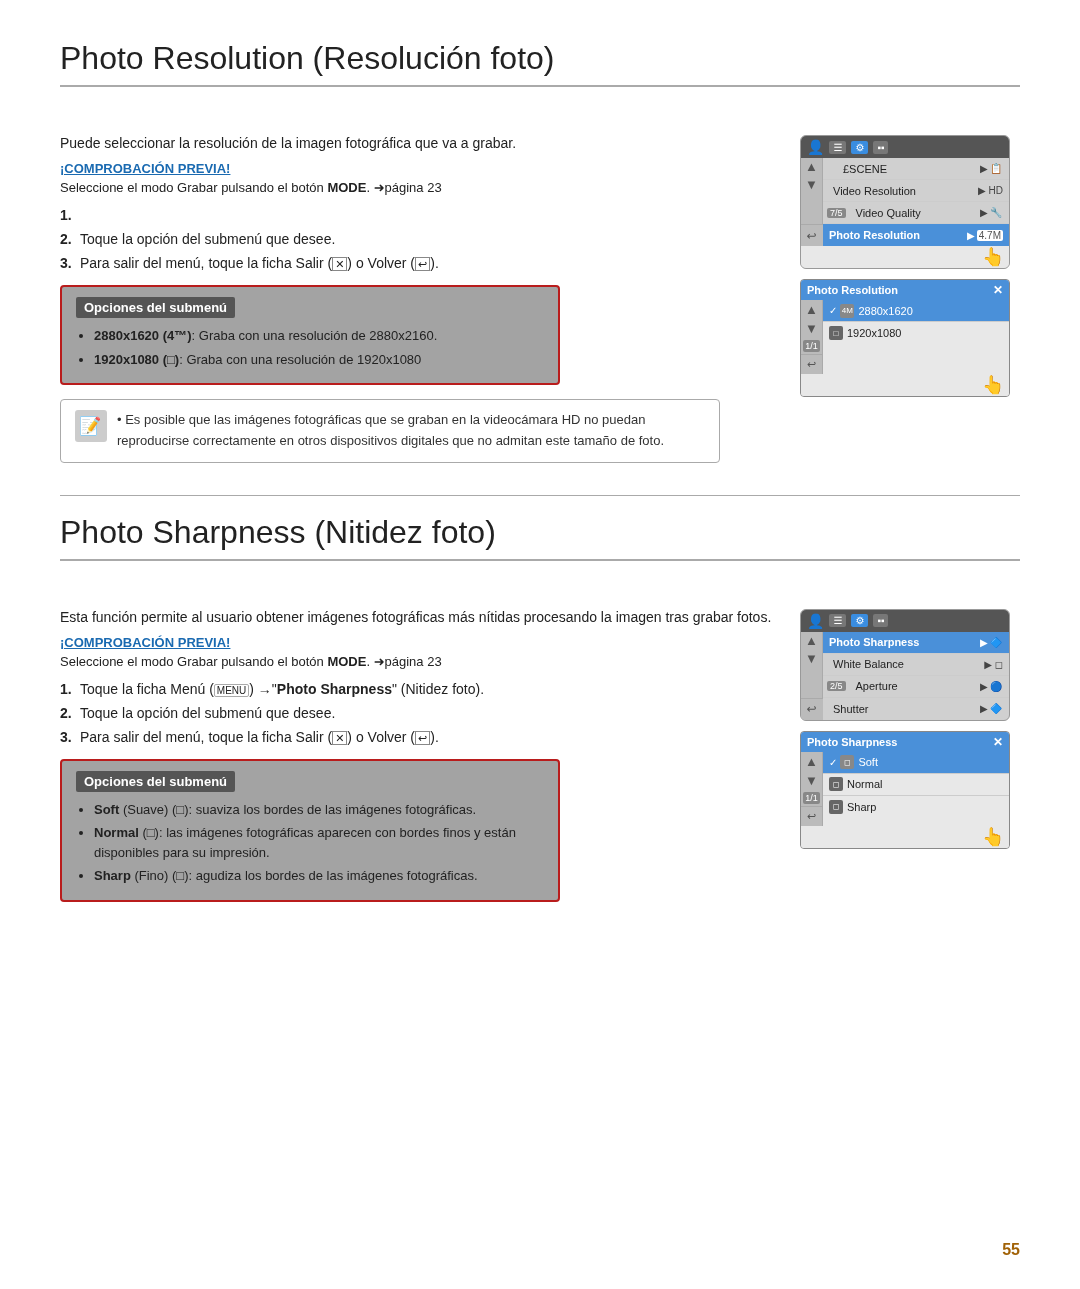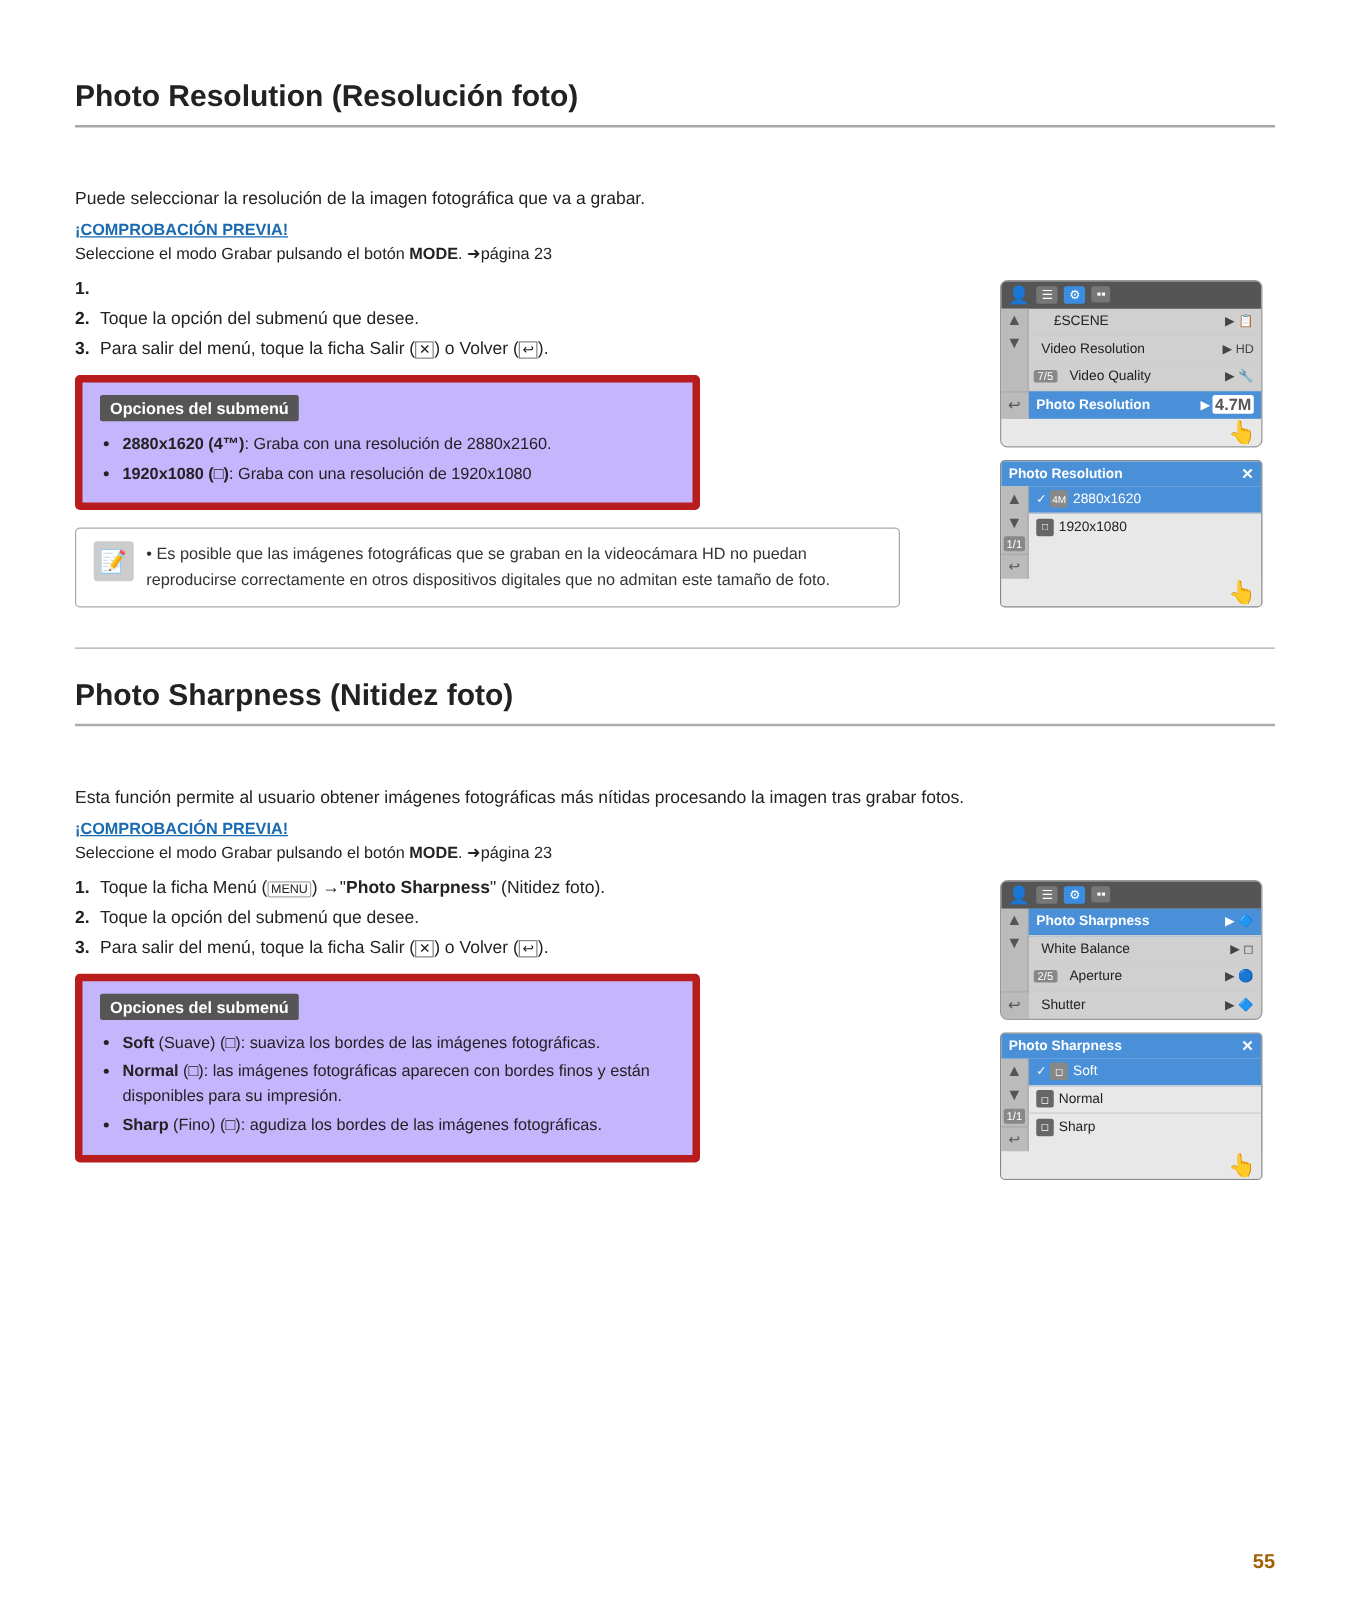--- a/index.html
+++ b/index.html
@@ -9,38 +9,37 @@
       font-size: 14px;
       color: #222;
       width: 1080px;
       min-height: 1289px;
       padding: 40px 60px 40px 60px;
       position: relative;
     }
 
     
     .section-title {
-      font-size: 24px;
-      font-weight: bold;
+      font-size: 32px;
+      font-weight: normal;
       border-bottom: 2px solid #aaa;
       padding-bottom: 8px;
       margin-bottom: 14px;
-      margin-top: 24px;
     }
 
     
     .section {
       margin-bottom: 32px;
     }
 
     
     .section-body {
       display: flex;
       gap: 20px;
-      align-items: flex-end;
+      align-items: flex-start;
       margin-top: 48px;
     }
     .section-text {
       flex: 1;
     }
     .section-ui {
       flex: 0 0 220px;
       display: flex;
       flex-direction: column;
       gap: 10px;
@@ -76,24 +75,24 @@
       margin-bottom: 8px;
       display: flex;
       gap: 4px;
     }
     .steps li .step-num {
       font-weight: bold;
       min-width: 16px;
     }
 
     .submenu-box {
-      border: 6px solid #b91c1c;
+      border: 2px solid #b91c1c;
       border-radius: 4px;
       padding: 10px 14px;
-      background: #c4b5fd;
+      background: #a3a3a3;
       margin-bottom: 14px;
       max-width: 500px;
     }
     .submenu-box .submenu-title {
       background: #555;
       color: #fff;
       font-size: 13px;
       font-weight: bold;
       padding: 3px 8px;
       border-radius: 2px;
@@ -411,21 +410,21 @@
               <span class="cam-row-label" style="padding-left:10px;">Video Resolution</span>
               <span class="cam-row-value">▶ HD</span>
             </div>
             <div class="cam-row">
               <span style="font-size:9px;padding:0 3px;background:#888;color:#fff;border-radius:2px;margin-left:4px;margin-right:4px;">7/5</span>
               <span class="cam-row-label">Video Quality</span>
               <span class="cam-row-value">▶ 🔧</span>
             </div>
             <div class="cam-row cam-row-highlight">
               <span class="cam-row-label" style="padding-left:6px;">Photo Resolution</span>
-              <span class="cam-row-value">▶ <span style="font-size:13px;background:#fff;color:#555;padding:0 2px;border-radius:2px;font-weight:bold;">4.7M</span></span>
+              <span class="cam-row-value">▶ <span style="font-size:10px;background:#fff;color:#555;padding:0 2px;border-radius:2px;">4.7M</span></span>
             </div>
           </div>
         </div>
 
         <div style="text-align:right;font-size:18px;color:#555;padding-right:4px;background:#e8e8e8;">👆</div>
       </div>
 
       <div class="cam-popup">
         <div class="cam-popup-header">
           <span>Photo Resolution</span>

